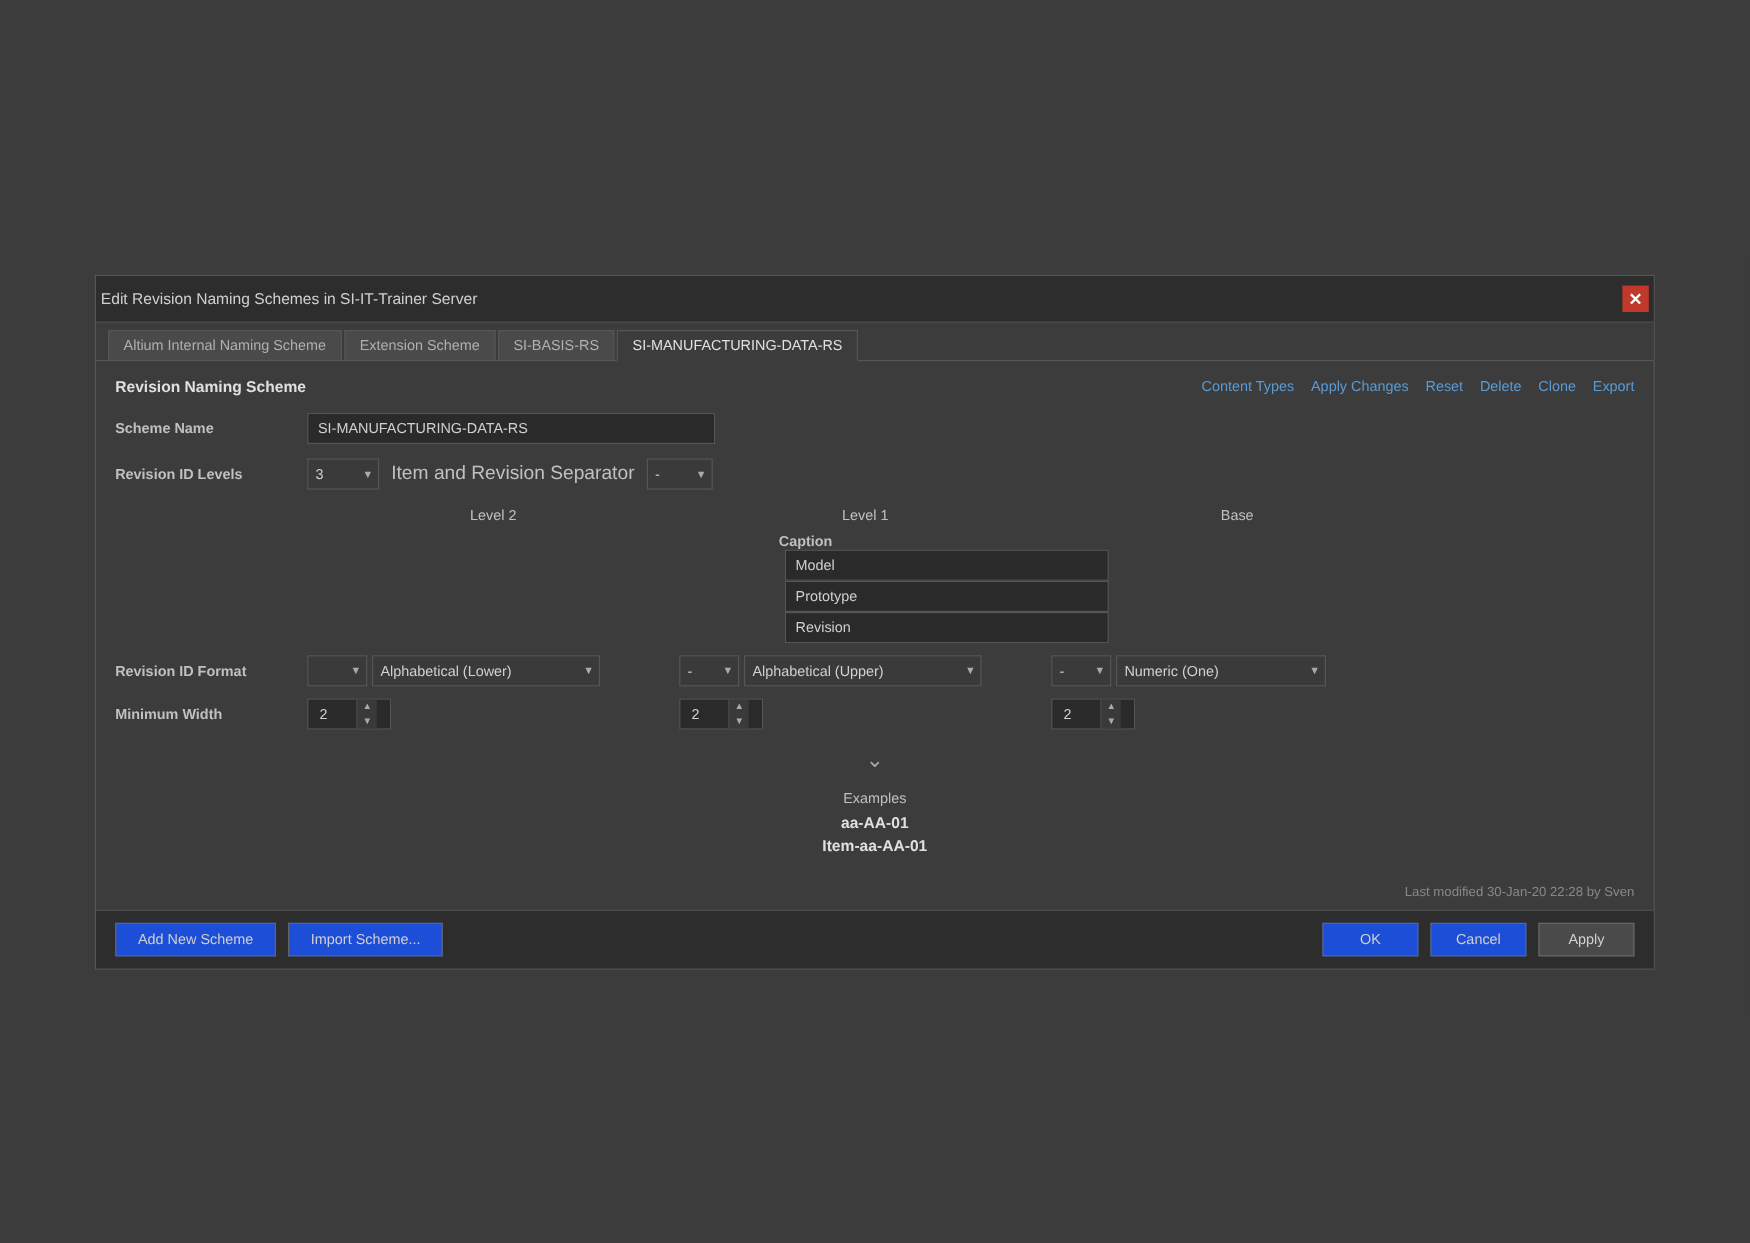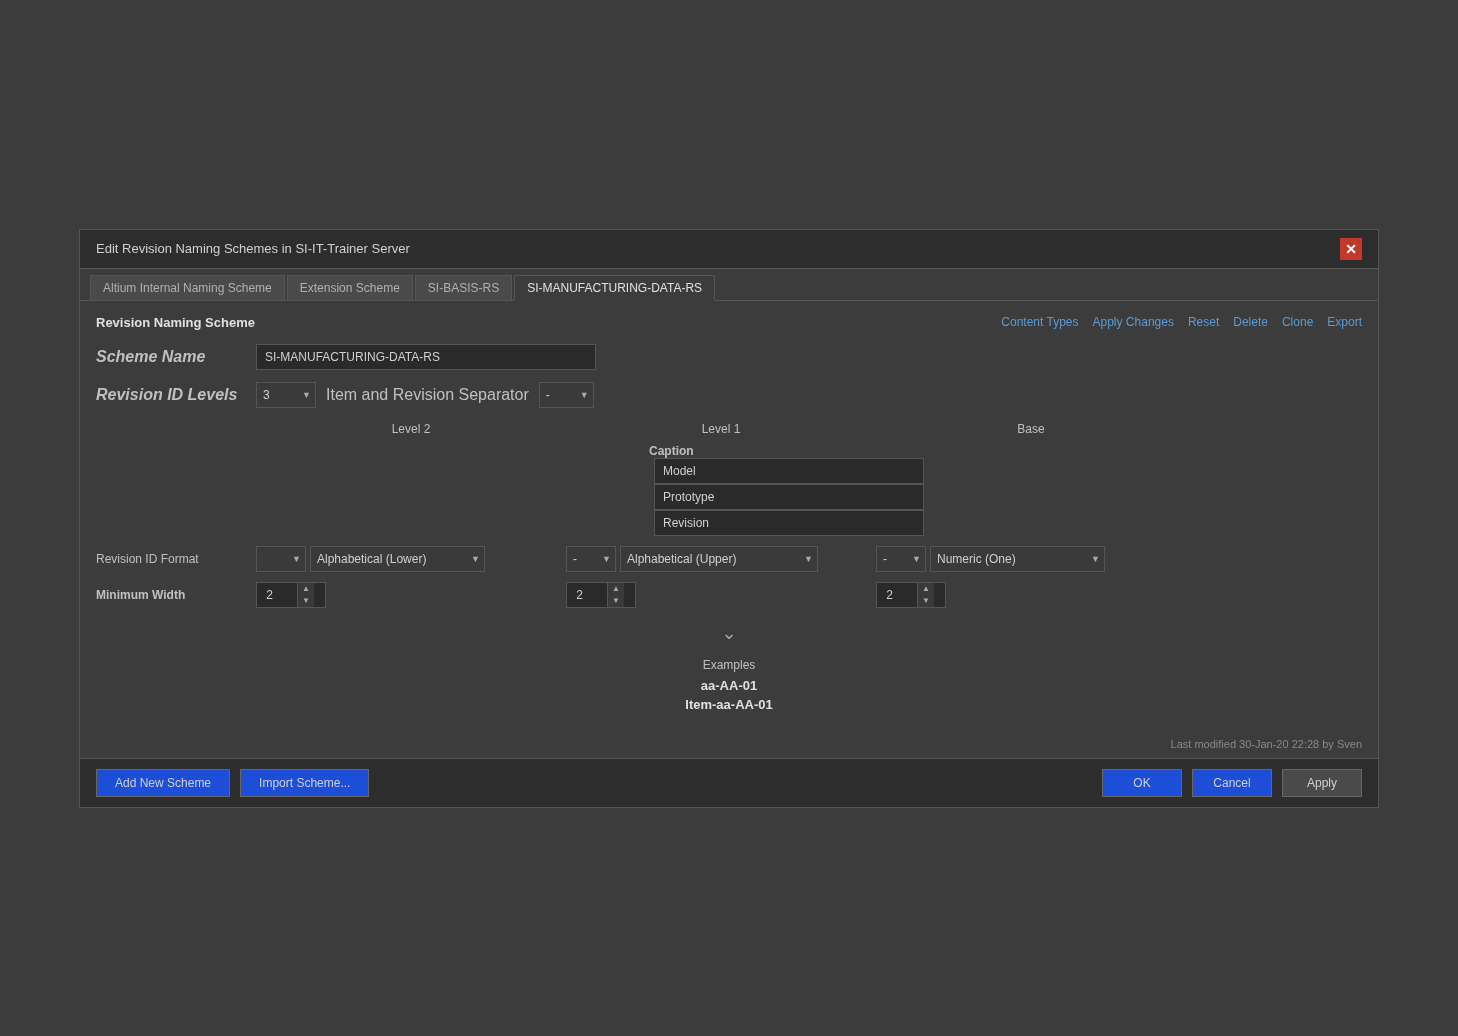--- a/index.html
+++ b/index.html
@@ -18,21 +18,21 @@
       background: #3c3c3c;
       border: 1px solid #555;
       display: flex;
       flex-direction: column;
     }
     .title-bar {
       background: #2d2d2d;
       display: flex;
       align-items: center;
       justify-content: space-between;
-      padding: 8px 16px;
+      padding: 8px 4px;
       border-bottom: 1px solid #555;
     }
     .title-bar-text {
       color: #d0d0d0;
       font-size: 13px;
     }
     .close-btn {
       background: #c0392b;
       border: none;
       color: white;
@@ -94,23 +94,22 @@
       text-decoration: none;
     }
     .form-row {
       display: flex;
       align-items: center;
       margin-bottom: 12px;
     }
     .form-label {
       width: 160px;
       color: #c0c0c0;
-      font-size: 16px;
+      font-size: 12px;
       font-weight: bold;
-      font-style: italic;
     }
     .form-input {
       background: #2a2a2a;
       border: 1px solid #555;
       color: #d0d0d0;
       padding: 4px 8px;
       font-size: 12px;
       height: 26px;
       outline: none;
       width: 340px;
@@ -329,32 +328,32 @@
         </div>
         <div style="display:flex; align-items:center; gap:4px; width:310px;">
           <input class="caption-input" type="text" value="Prototype" style="width: 270px;">
         </div>
         <div style="display:flex; align-items:center; gap:4px; width:310px;">
           <input class="caption-input" type="text" value="Revision" style="width: 270px;">
         </div>
       </div>
 
       <div style="display:flex; align-items:center; margin-bottom:10px;">
-        <div style="margin-left:-160px; width:160px; color:#c0c0c0; font-size:12px; font-weight:normal;">Revision ID Format</div>
+        <div style="margin-left:-160px; width:160px; color:#c0c0c0; font-size:12px; font-weight:bold;">Revision ID Format</div>
 
         <div style="display:flex; align-items:center; gap:4px; width:310px;">
           <div class="select-wrapper">
             <select class="select-control" style="width:50px;">
               <option></option>
               <option>-</option>
               <option>.</option>
             </select>
           </div>
           <div class="select-wrapper">
-            <select class="select-control" style="width:175px;">
+            <select class="select-control" style="width:190px;">
               <option>Alphabetical (Lower)</option>
               <option>Alphabetical (Upper)</option>
               <option>Numeric (One)</option>
               <option>Numeric (Zero)</option>
             </select>
           </div>
         </div>
 
         <div style="display:flex; align-items:center; gap:4px; width:310px;">
           <div class="select-wrapper">

